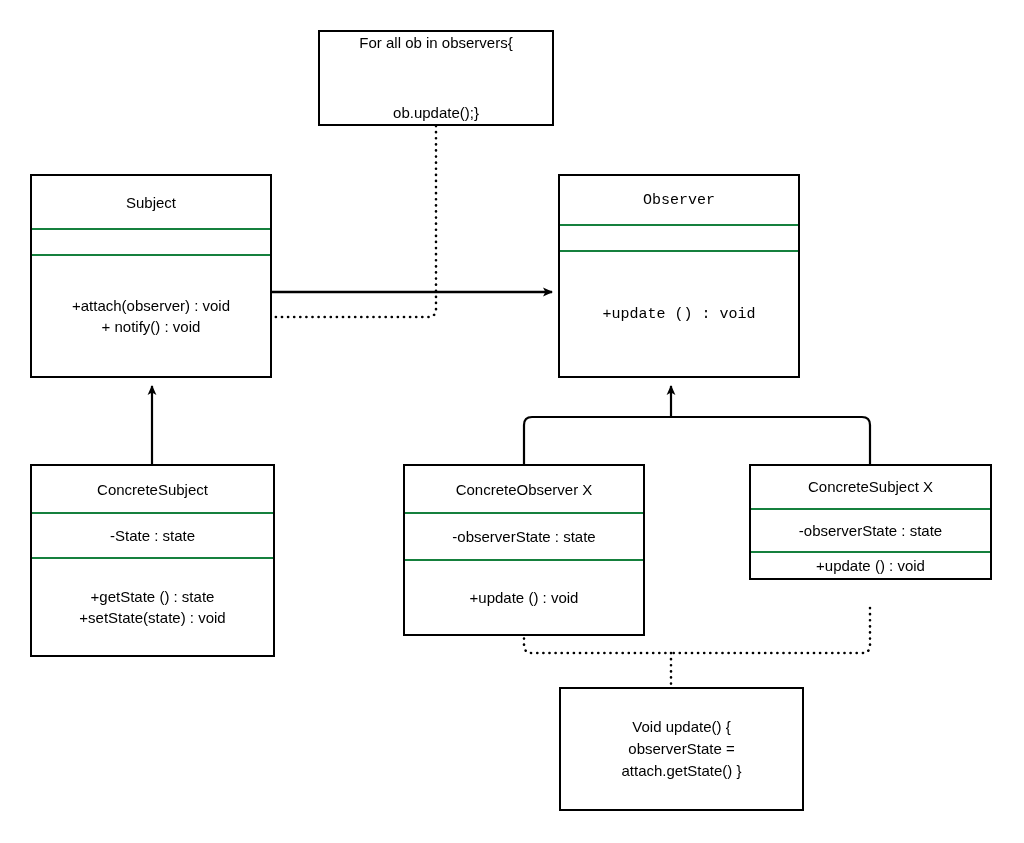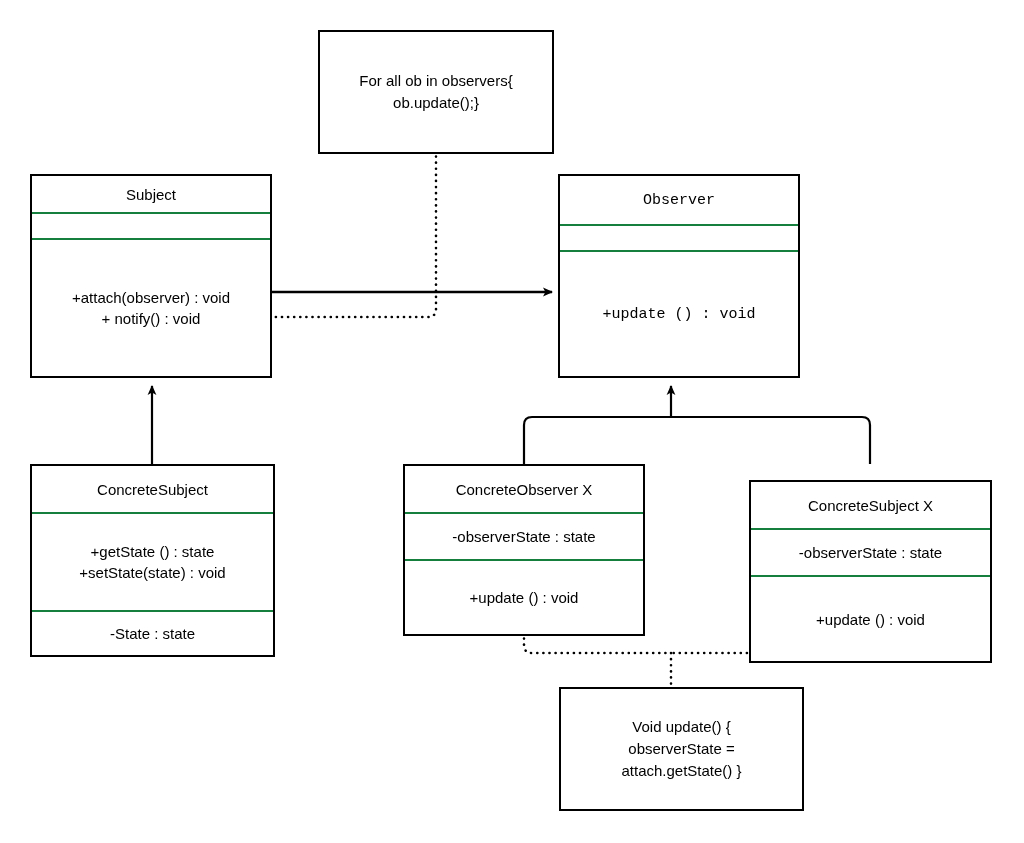--- a/index.html
+++ b/index.html
@@ -90,64 +90,64 @@
     <path d="M870,464 L870,425 Q870,417 862,417 L671,417" fill="none" stroke="#000000" stroke-width="2.2"></path>
     <path d="M671,417 L671,386" fill="none" stroke="#000000" stroke-width="2.2" marker-end="url(#solid-arrowhead)"></path>
 
     <path d="M436,126 L436,309 Q436,317 428,317 L272,317" fill="none" stroke="#000000" stroke-width="2.6" stroke-dasharray="0.1 6" stroke-linecap="round"></path>
 
     <path d="M524,608 L524,645 Q524,653 532,653 L671,653" fill="none" stroke="#000000" stroke-width="2.6" stroke-dasharray="0.1 6" stroke-linecap="round"></path>
     <path d="M870,608 L870,645 Q870,653 862,653 L671,653" fill="none" stroke="#000000" stroke-width="2.6" stroke-dasharray="0.1 6" stroke-linecap="round"></path>
     <path d="M671,653 L671,687" fill="none" stroke="#000000" stroke-width="2.6" stroke-dasharray="0.1 6" stroke-linecap="round"></path>
   </svg>
 
-  <div class="uml-note" style="left:318px; top:30px; width:236px; height:124px;">
+  <div class="uml-note" style="left:318px; top:30px; width:236px; height:96px;justify-content:space-between;">
     <span class="note-line">For all ob in observers{</span>
     <span class="note-line">ob.update();}</span>
   </div>
 
   <div class="uml-class" style="left:30px; top:174px; width:242px; height:204px;">
-    <div class="compartment name-compartment" style="height:36px;border-radius:9px;">Subject</div>
+    <div class="compartment name-compartment" style="height:52px;border-radius:9px;">Subject</div>
     <div class="compartment divider empty-compartment" style="height:26px;"></div>
     <div class="compartment divider" style="flex:1 1 auto;">
       <span>+attach(observer) : void</span>
       <span>+ notify() : void</span>
     </div>
   </div>
 
   <div class="uml-class" style="left:558px; top:174px; width:242px; height:204px;font-family:Liberation Mono, monospace;">
     <div class="compartment name-compartment" style="height:48px;">Observer</div>
     <div class="compartment divider empty-compartment" style="height:26px;"></div>
     <div class="compartment divider" style="flex:1 1 auto;">
       <span>+update () : void</span>
     </div>
   </div>
 
   <div class="uml-class" style="left:30px; top:464px; width:245px; height:193px;">
     <div class="compartment name-compartment" style="height:46px;">ConcreteSubject</div>
+    <div class="compartment divider" style="height:45px;">
+      <span>-State : state</span>
+    </div>
     <div class="compartment divider" style="flex:1 1 auto;">
       <span>+getState () : state</span>
       <span>+setState(state) : void</span>
-    </div>
-    <div class="compartment divider" style="height:45px;">
-      <span>-State : state</span>
     </div>
   </div>
 
   <div class="uml-class" style="left:403px; top:464px; width:242px; height:172px;">
     <div class="compartment name-compartment" style="height:46px;">ConcreteObserver X</div>
     <div class="compartment divider" style="height:47px;">
       <span>-observerState : state</span>
     </div>
     <div class="compartment divider" style="flex:1 1 auto;">
       <span>+update () : void</span>
     </div>
   </div>
 
-  <div class="uml-class" style="left:749px; top:480px; width:243px; height:183px;">
+  <div class="uml-class" style="left:749px; top:464px; width:243px; height:116px;">
     <div class="compartment name-compartment" style="height:46px;">ConcreteSubject X</div>
     <div class="compartment divider" style="height:47px;">
       <span>-observerState : state</span>
     </div>
     <div class="compartment divider" style="flex:1 1 auto;">
       <span>+update () : void</span>
     </div>
   </div>
 
   <div class="uml-note" style="left:559px; top:687px; width:245px; height:124px;text-align:right;">

